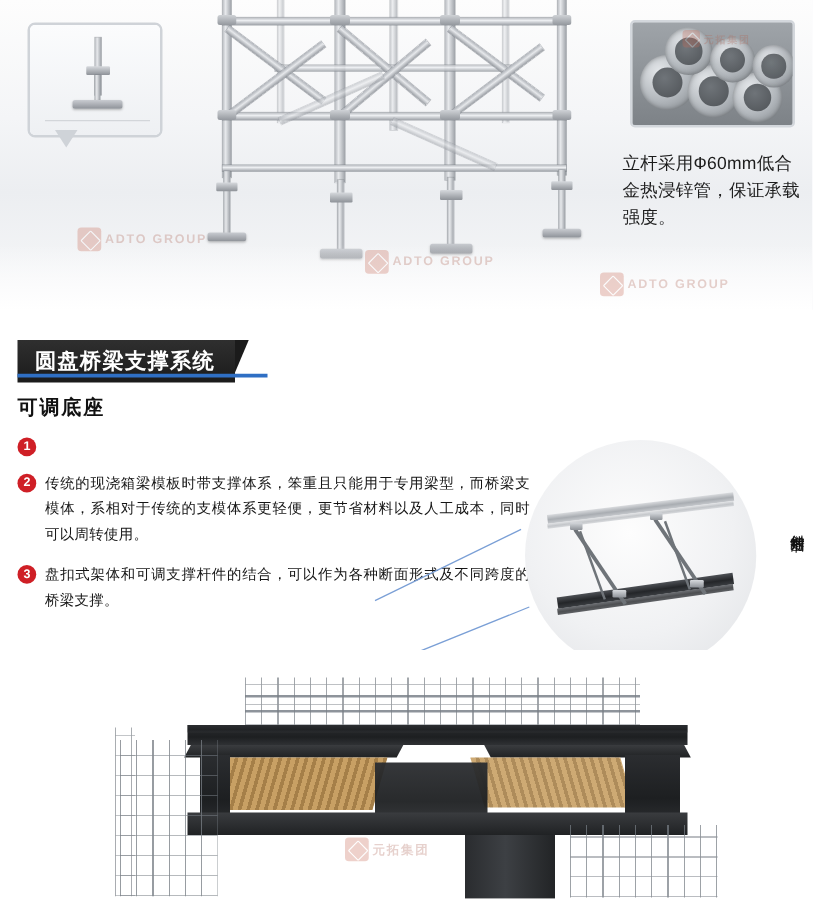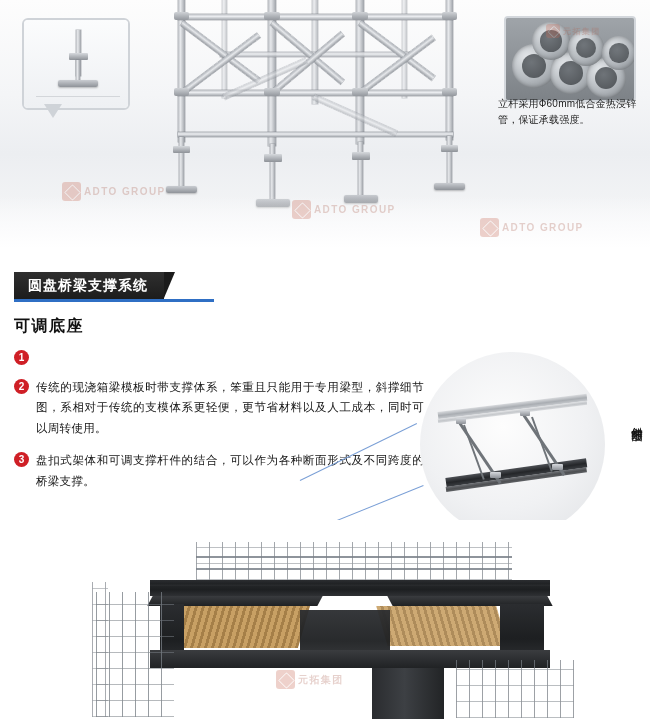--- a/index.html
+++ b/index.html
@@ -121,23 +121,23 @@
   }
   .pipe::after {
     content: "";
     position: absolute;
     inset: 22%;
     border-radius: 50%;
     background: radial-gradient(circle at 40% 35%, #6f7479, #4f5357);
   }
   .callout-text-right {
     position: absolute;
-    right: 10px; top: 96px;
+    right: 10px; top: 120px;
     width: 142px;
-    font-size: 10px;
+    font-size: 14px;
     line-height: 1.55;
     color: #1c1c1c;
     letter-spacing: .2px;
   }
 
   
   .wm {
     position: absolute;
     display: flex;
     align-items: center;
@@ -174,21 +174,21 @@
   .ribbon-wrap {
     position: absolute;
     left: 14px; top: 272px;
     height: 26px;
   }
   .ribbon {
     position: relative;
     display: inline-block;
     background: linear-gradient(180deg, #2f2f2f 0%, #1b1b1b 100%);
     color: #fff;
-    font-size: 14px;
+    font-size: 17px;
     font-weight: bold;
     letter-spacing: 1px;
     padding: 5px 16px 6px 14px;
   }
   .ribbon::after {
     content: "";
     position: absolute;
     right: -11px; top: 0;
     width: 0; height: 0;
     border-top: 26px solid #1b1b1b;
@@ -426,21 +426,21 @@
 <div class="ribbon-underline"></div>
 
 <div class="adv-title">可调底座</div>
 
 <div class="bullets">
   <div class="bullet">
     <div class="num">1</div>
   </div>
   <div class="bullet">
     <div class="num">2</div>
-    <div class="btext">传统的现浇箱梁模板时带支撑体系，笨重且只能用于专用梁型，斜撑细节图，系相对于传统的支模体系更轻便，更节省材料以及人工成本，同时可以周转使用。</div>
+    <div class="btext">传统的现浇箱梁模板时带支撑体系，笨重且只能用于专用梁型，而桥梁支模体，系相对于传统的支模体系更轻便，更节省材料以及人工成本，同时可以周转使用。</div>
   </div>
   <div class="bullet">
     <div class="num">3</div>
     <div class="btext">盘扣式架体和可调支撑杆件的结合，可以作为各种断面形式及不同跨度的桥梁支撑。</div>
   </div>
 </div>
 
 <div class="circle-detail">
 
   <div class="beam beam-light" style="left:18px; top:60px; width:150px; height:7px; transform:rotate(-7deg);"></div>

